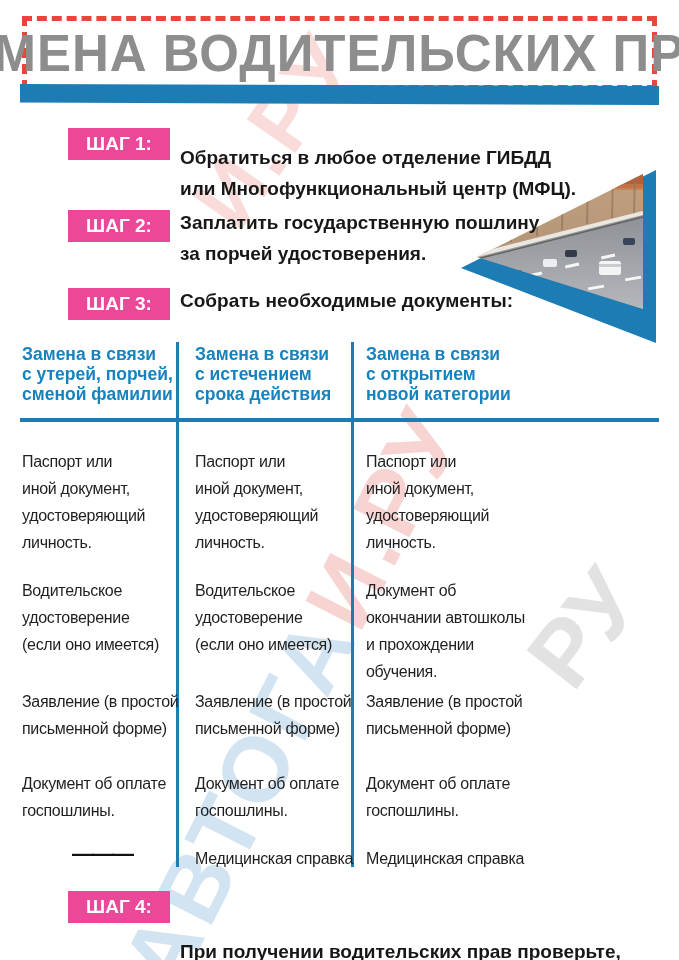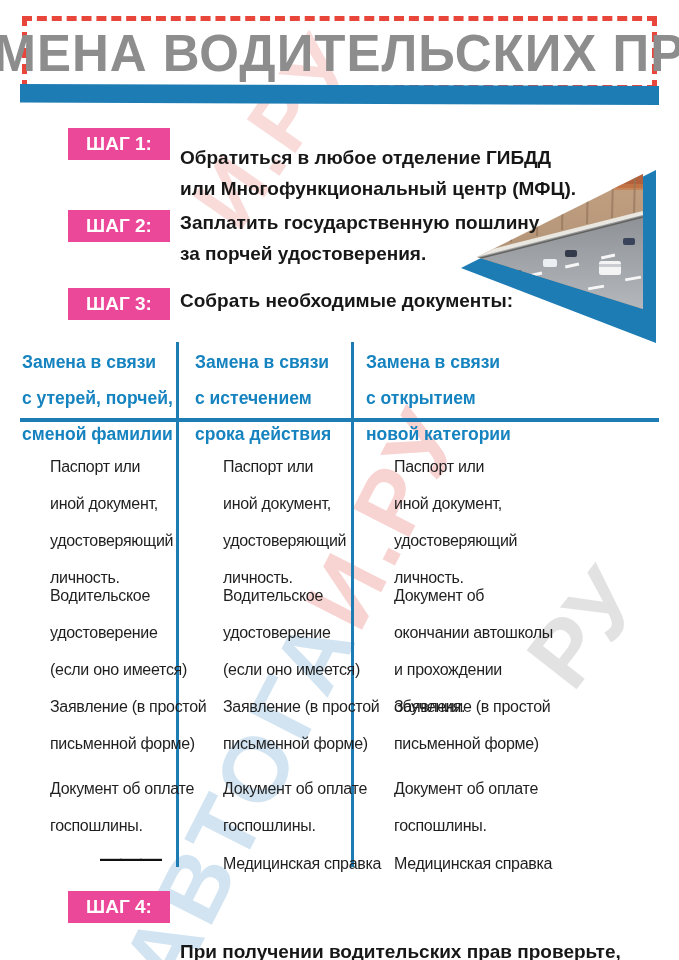--- a/index.html
+++ b/index.html
@@ -23,23 +23,23 @@
   .badge{position:absolute;z-index:2;width:102px;height:32px;background:#ec4899;color:#ffffff;
          font-size:19px;font-weight:bold;display:flex;align-items:center;justify-content:center;}
   .step-text{position:absolute;z-index:2;left:180px;font-size:19px;font-weight:bold;color:#171717;
              line-height:31px;white-space:pre-line;}
   
   .photo{position:absolute;z-index:1;left:453px;top:156px;width:210px;height:190px;}
   
   .vline{position:absolute;z-index:1;width:3px;top:342px;height:525px;background:#1d7cb4;}
   .hline{position:absolute;z-index:1;left:20px;top:418px;width:639px;height:4px;background:#1d7cb4;}
   .thead{position:absolute;z-index:2;font-size:17.5px;font-weight:bold;color:#1583bf;
-         line-height:36px;white-space:pre-line;}
-  .cell{position:absolute;z-index:2;font-size:16px;color:#1f1f1f;line-height:37px;
-        letter-spacing:-0.3px;white-space:pre-line;margin-left:28px;}
+         line-height:20px;white-space:pre-line;}
+  .cell{position:absolute;z-index:2;font-size:16px;color:#1f1f1f;line-height:27px;
+        letter-spacing:-0.3px;white-space:pre-line;}
   .cell-dash{font-size:22px;font-weight:bold;letter-spacing:-2px;color:#111111;padding-left:50px;}
 </style>
 </head>
 <body>
 
 <div class="poster">
 
   <div class="wm wm1"><span class="b">АВТОГА</span><span class="r">И.РУ</span></div>
   <div class="wm wm2">И.РУ</div>
   <div class="wm wm3">РУ</div>

